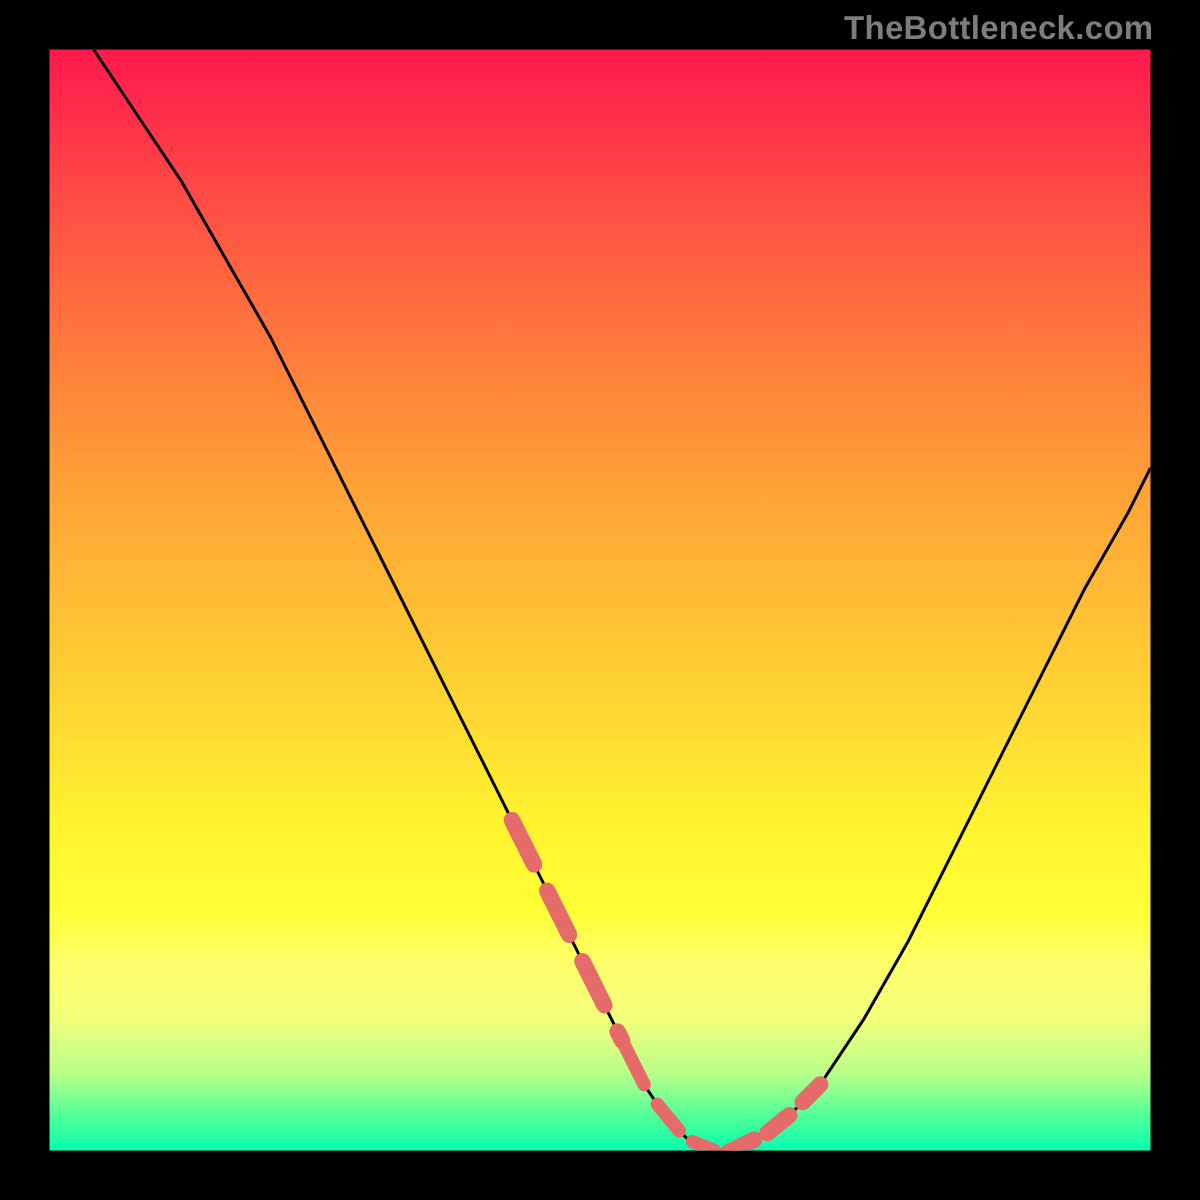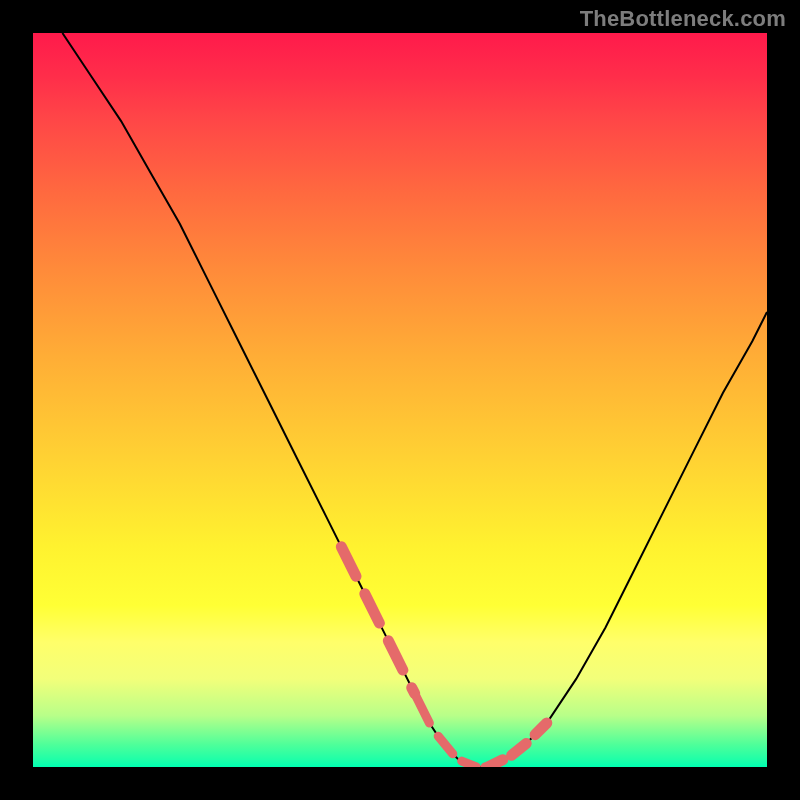--- a/index.html
+++ b/index.html
@@ -45,21 +45,21 @@
     position: absolute;
     left: 0;
     top: 0;
     width: 734px;
     height: 734px;
     pointer-events: none;
   }
   .watermark {
     position: absolute;
     top: 6px;
-    right: 14px;
+    right: 31px;
     color: #7d7d7d;
     font-size: 22px;
     font-weight: 600;
     letter-spacing: 0.2px;
     white-space: nowrap;
   }
 </style>
 </head>
 <body>
 

